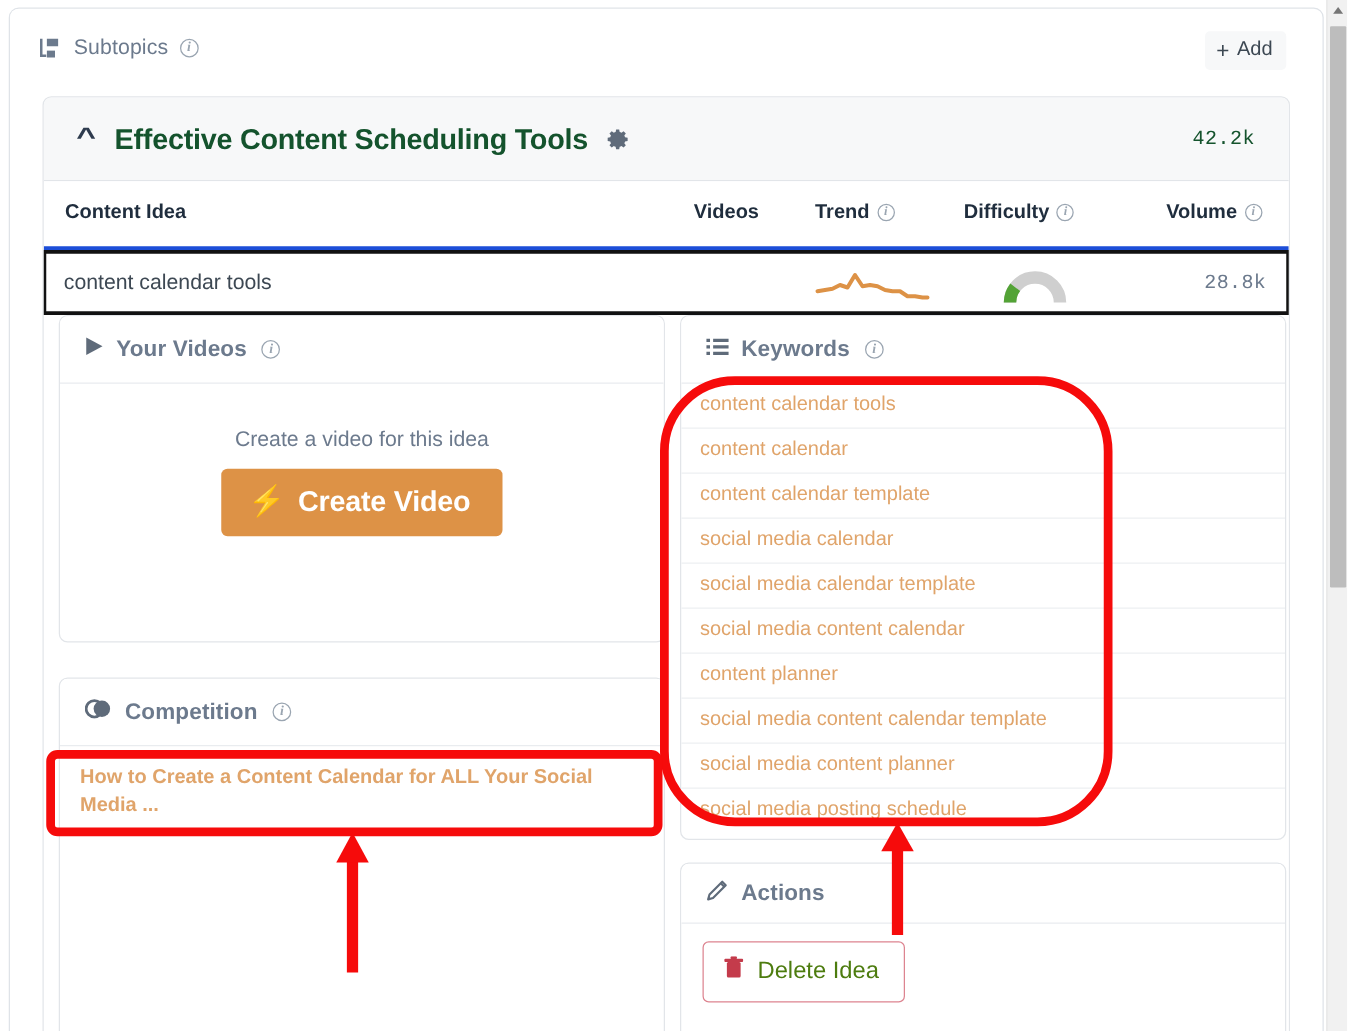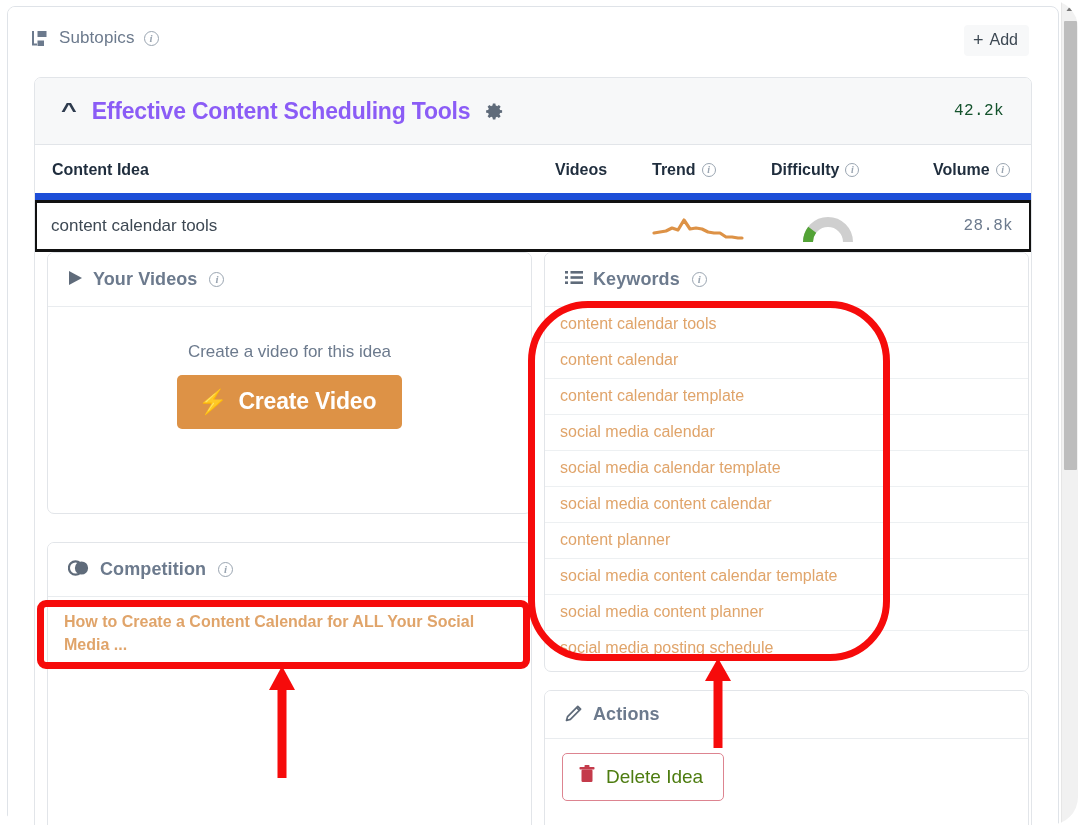--- a/index.html
+++ b/index.html
@@ -11,21 +11,20 @@
     background: #ffffff;
     font-family: "Liberation Sans", sans-serif;
   }
 
   #app {
     position: relative;
     width: 1078px;
     height: 825px;
     background: #ffffff;
     overflow: hidden;
-    border-radius: 28px;
   }
 
   
   .outer-frame {
     position: absolute;
     left: 7px; top: 6px;
     width: 1052px; height: 830px;
     border: 1px solid #dfe3e8;
     border-radius: 8px;
     background: #ffffff;
@@ -108,40 +107,40 @@
     line-height: 1;
     margin-right: 17px;
     margin-top: -2px;
     font-weight: 600;
     transform: scaleX(1.35);
     display:inline-block;
   }
   .subtopic-title {
     font-size: 23px;
     font-weight: bold;
-    color: #8b5cf6;
+    color: #14532d;
     letter-spacing: -0.2px;
   }
   .gear-icon { margin-left: 15px; display:block; }
   .topic-volume {
     position: absolute;
     right: 27px; top: 50%;
     transform: translateY(-50%);
     font-family: "Liberation Mono", monospace;
     font-size: 16px;
     color: #14532d;
     letter-spacing: 0.4px;
   }
 
   
   .tbl-head {
     position: relative;
     height: 55px;
     background: #ffffff;
-    border-bottom: 7px solid #1d4ed8;
+    border-bottom: 3px solid #1d4ed8;
   }
   .th {
     position: absolute;
     top: 16px;
     font-size: 16px;
     font-weight: bold;
     color: #1f2d3d;
     display: flex;
     align-items: center;
     gap: 6px;

